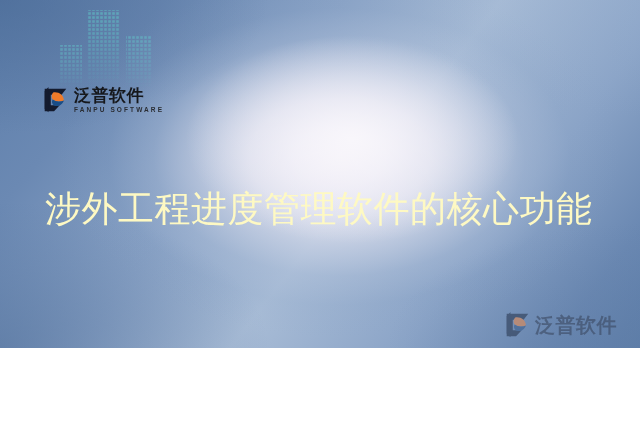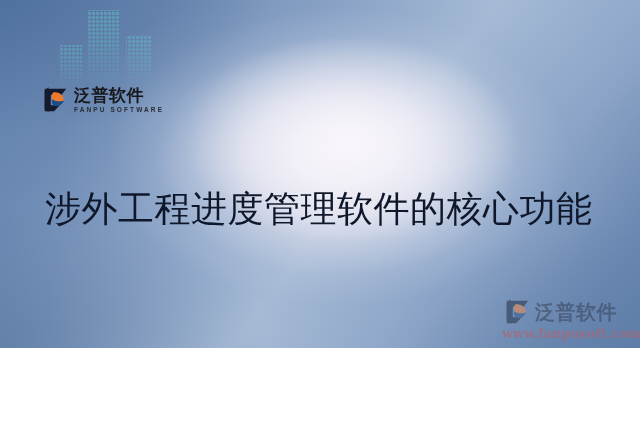--- a/index.html
+++ b/index.html
@@ -111,21 +111,21 @@
   }
 
   
   .title {
     position: absolute;
     left: 45px;
     top: 186px;
     font-family: "DejaVu Serif", "Liberation Serif", serif;
     font-size: 36px;
     font-weight: normal;
-    color: #0f172a;
+    color: #fef9c3;
     letter-spacing: 0.5px;
     white-space: nowrap;
     line-height: 1.25;
   }
 
   
   .watermark {
     position: absolute;
     right: 6px;
     bottom: 8px;
@@ -227,16 +227,15 @@
   <div class="watermark">
     <div class="wm-row">
       <svg class="wm-mark" viewBox="0 0 64 64">
         <path d="M10 8 H56 L46 21 H23 V43 H42 L30 56 H10 Z" fill="#2d3c56"></path>
         <path d="M18 4 L10 14 V50 L18 58 Z" fill="#2d3c56"></path>
         <path d="M28 16 C40 14 50 21 51 33 C44 36 33 36 27 31 C24 27 24 20 28 16 Z" fill="#e08a55"></path>
         <path d="M27 31 C33 36 44 36 51 33 C48 42 39 47 31 44 C26 42 24 36 27 31 Z" fill="#3c5f8e"></path>
       </svg>
       <div class="wm-cn">泛普软件</div>
     </div>
-    <div class="wm-url">www.fanpusoft.com</div>
   </div>
 
 </div>
 
 </body></html>

